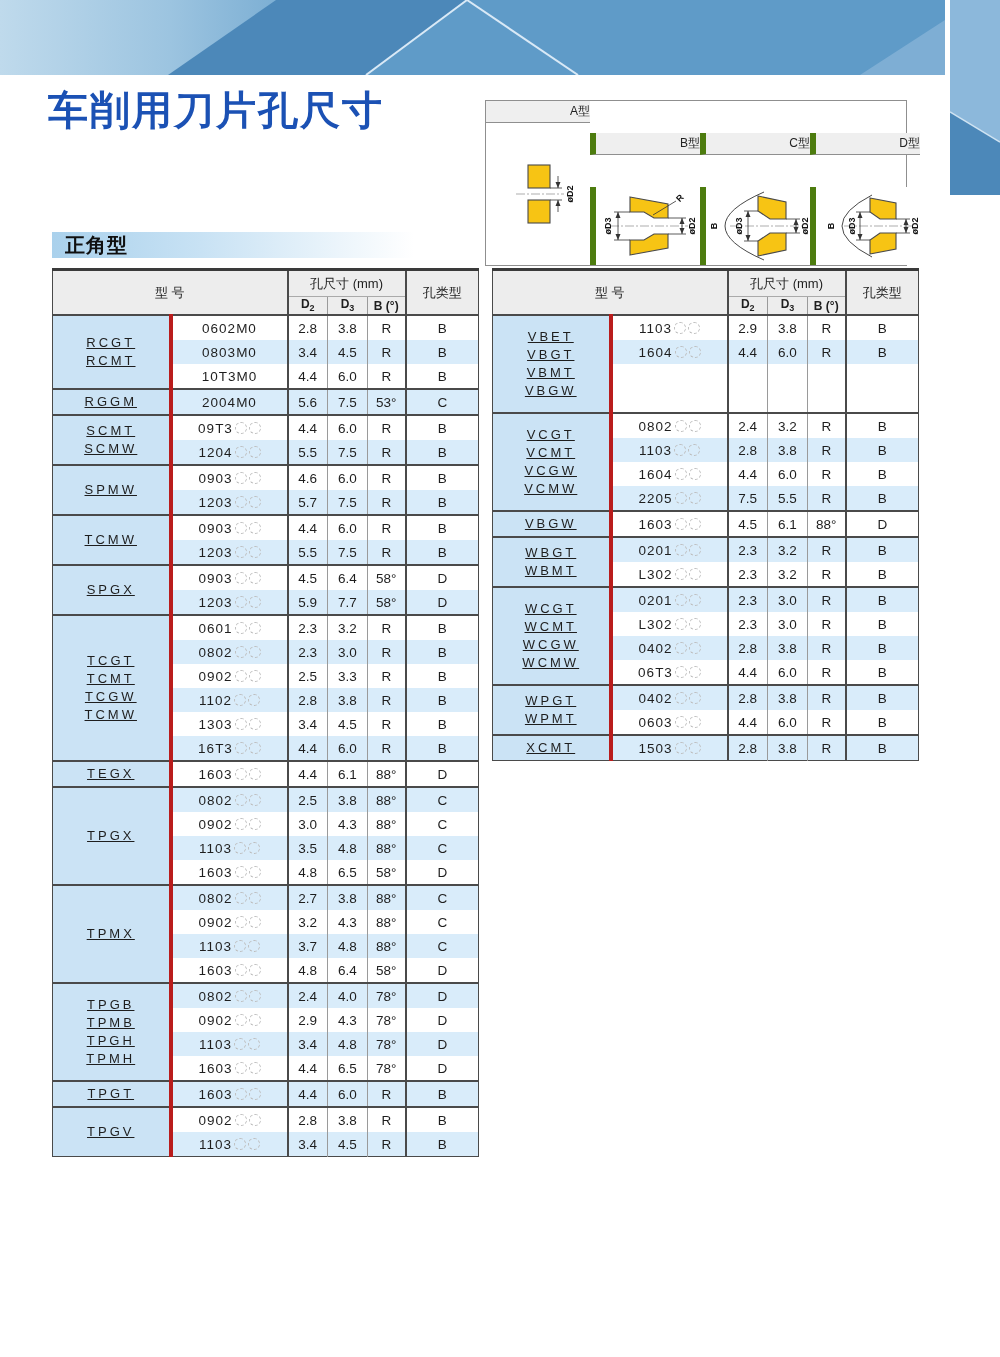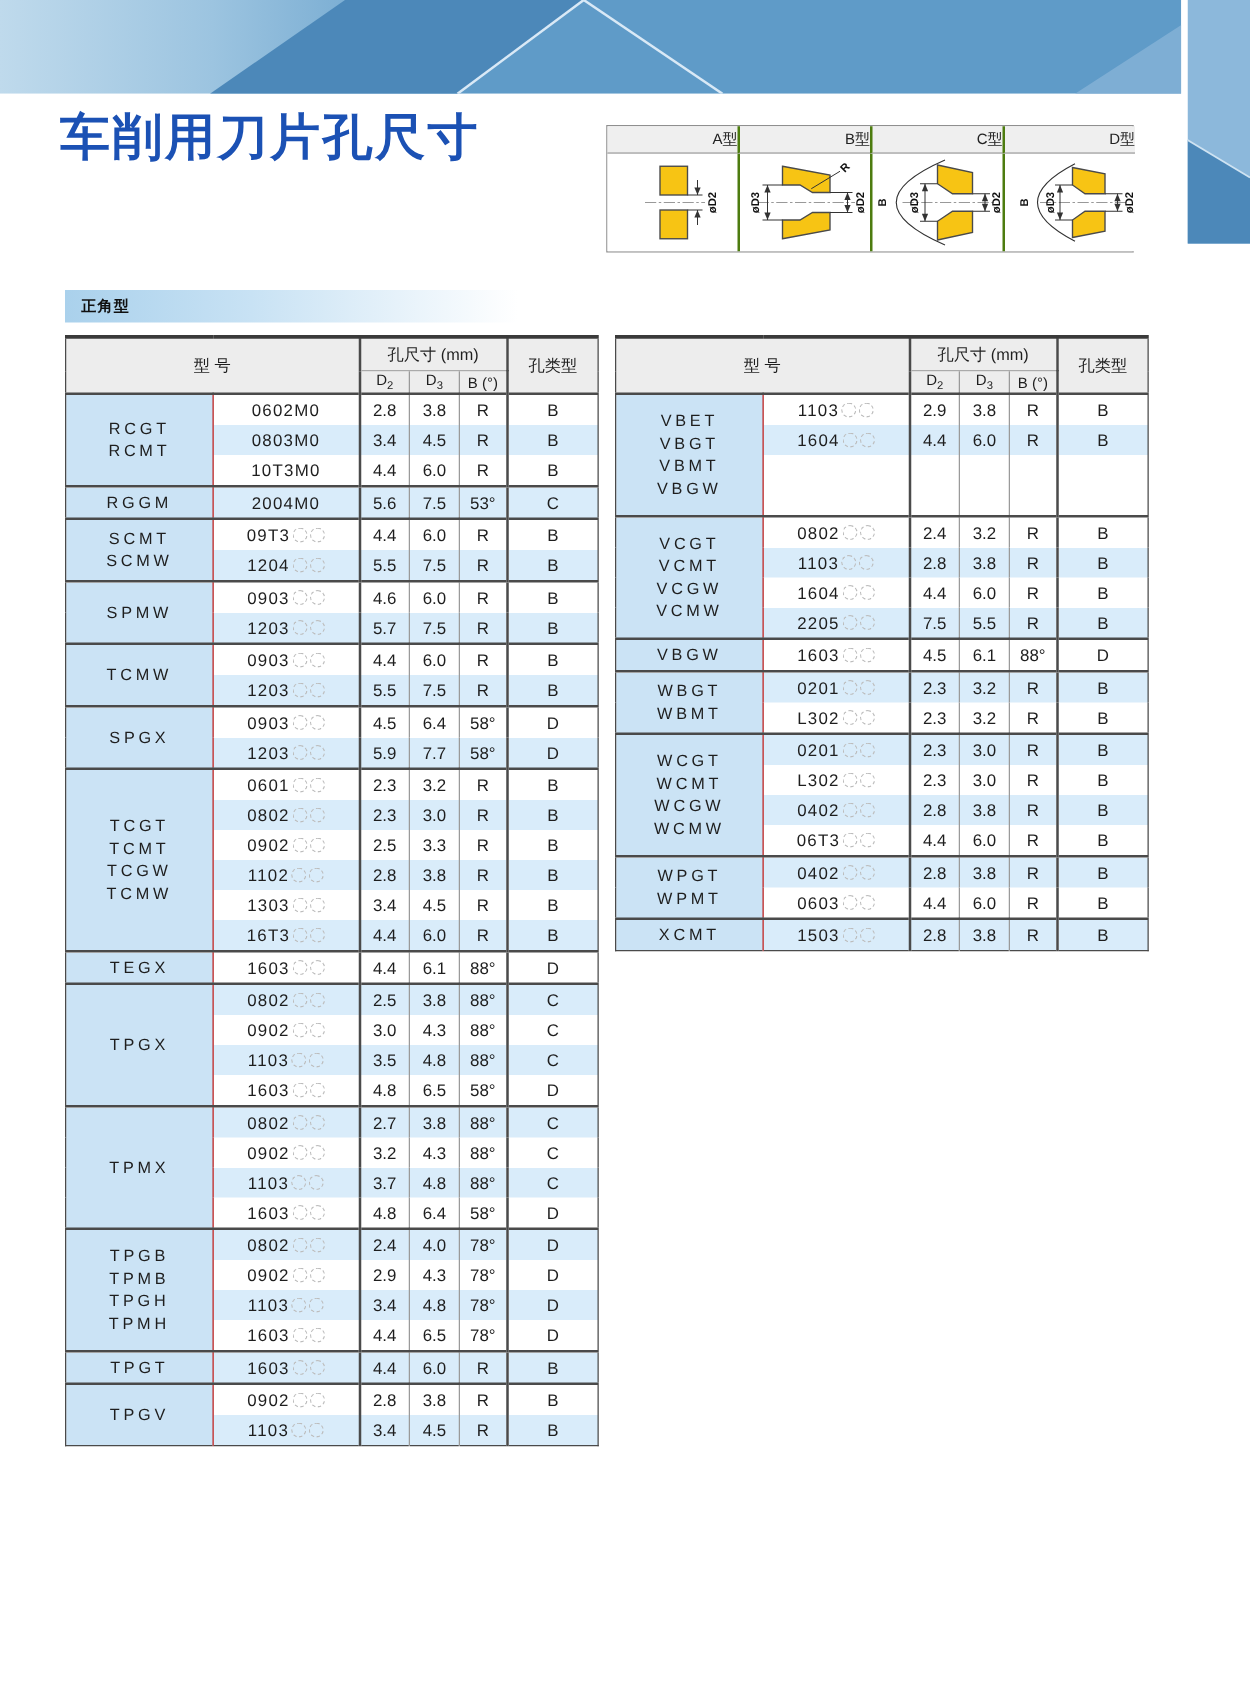--- a/index.html
+++ b/index.html
@@ -13,54 +13,54 @@
   
   .title{position:absolute;left:48px;top:88px;margin:0;font-size:40px;font-weight:900;
          color:#1b51b4;letter-spacing:2px;line-height:1.1;text-align:right;}
 
   
   .diagram-table{position:absolute;left:485px;top:100px;width:420px;background:#fff;
       border:1px solid #8f8f8f;display:grid;grid-template-columns:repeat(4,1fr);}
   .dg-h{height:21px;line-height:21px;text-align:right;font-size:12px;background:#efefef;
         border-bottom:1px solid #8f8f8f;color:#222;}
   .dg-c{height:78px;background:#fff;}
-  .dg-bl{border-left:2px solid #4d7c0f;}
+  .dg-bl{border-left:6px solid #4d7c0f;margin-top:32px;}
 
   
   .yf{fill:#f7c414;stroke:#4a4a4a;stroke-width:1.1;}
   .dl{stroke:#333;stroke-width:0.8;fill:none;}
   .cl{stroke:#8a8a8a;stroke-width:0.7;stroke-dasharray:9 2 2 2;}
   .arc{stroke:#333;stroke-width:0.9;fill:none;}
   .ah{fill:#333;stroke:none;}
   .dt{font-family:"Liberation Sans",sans-serif;font-size:9px;font-weight:bold;fill:#111;text-anchor:middle;}
 
   
   .section-bar{position:absolute;left:52px;top:232px;width:426px;height:26px;box-sizing:border-box;
       background:linear-gradient(90deg,#aad1ec 0%,#c8e2f4 35%,#ffffff 85%);
-      font-size:12px;font-weight:bold;color:#101010;line-height:26px;padding-left:13px;letter-spacing:1px;}
+      font-size:20px;font-weight:bold;color:#101010;line-height:26px;padding-left:13px;letter-spacing:1px;}
 
   
   .table-slot{position:absolute;}
   #left-table{left:52px;top:268px;}
   #right-table{left:492px;top:268px;}
   table.spec{border-collapse:collapse;table-layout:fixed;width:426px;
       border:1px solid #4a4a4a;border-top:3px solid #3a3a3a;}
   .spec th,.spec td{padding:0;text-align:center;color:#1e1e1e;overflow:hidden;}
   .spec thead th{background:#ededed;font-size:13px;font-weight:400;}
   .spec .h-model,.spec .h-dim{height:25px;}
   .spec .h-dim,.spec .h-type{border-left:2px solid #4a4a4a;}
-  .spec .h-sub{height:17px;border-top:1px solid #aaa;font-weight:400;font-size:12px;}
+  .spec .h-sub{height:17px;border-top:1px solid #aaa;font-weight:700;font-size:12px;}
   .spec .h-sub sub{font-size:9px;}
   .spec thead{border-bottom:2px solid #4a4a4a;}
   .spec tbody{border-top:2px solid #4a4a4a;}
   .spec td{height:24px;font-size:13.5px;}
   .spec tr.w td{background:#ffffff;}
   .spec tr.b td{background:#d9ecfa;}
   .spec td.c-group{background:#cbe3f5 !important;letter-spacing:3px;font-size:13px;
-      line-height:18px;border-right:1px solid #b91c1c;}
+      line-height:18px;border-right:4px solid #b91c1c;text-decoration:underline;}
   .spec td.c-model{letter-spacing:1px;}
   .bl-thick{border-left:2px solid #4a4a4a;}
   .bl-thin{border-left:1px solid #9a9a9a;}
   .circ{display:inline-block;width:10px;height:10px;border:1px dashed #bdbdbd;
         border-radius:50%;margin-left:2px;vertical-align:-1px;}
 </style>
 </head>
 <body>
 
 <div class="page">

